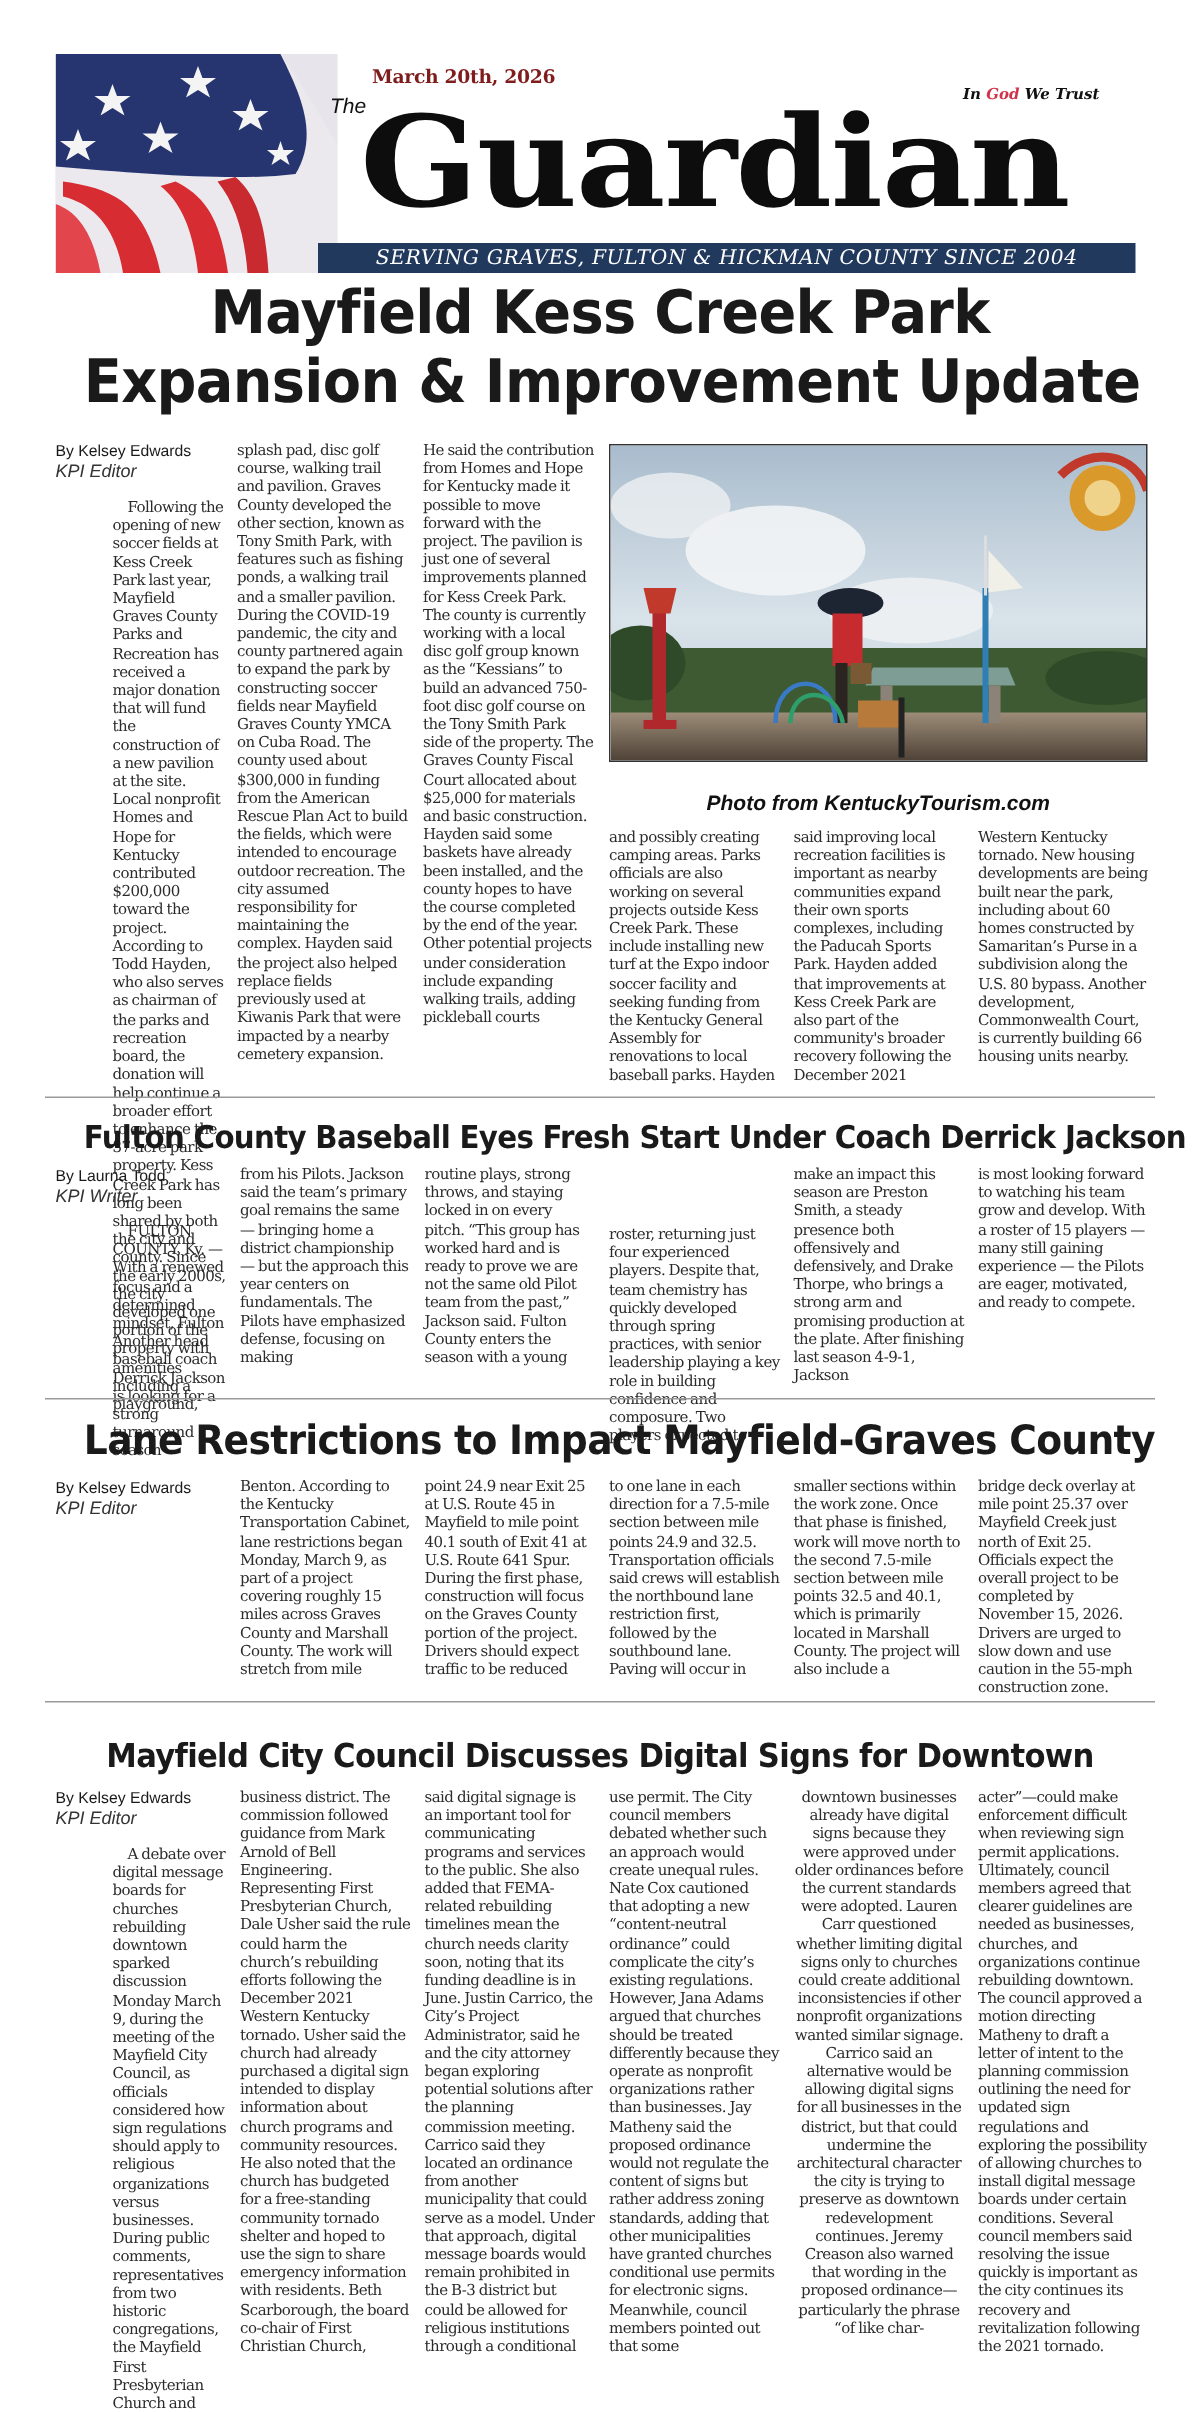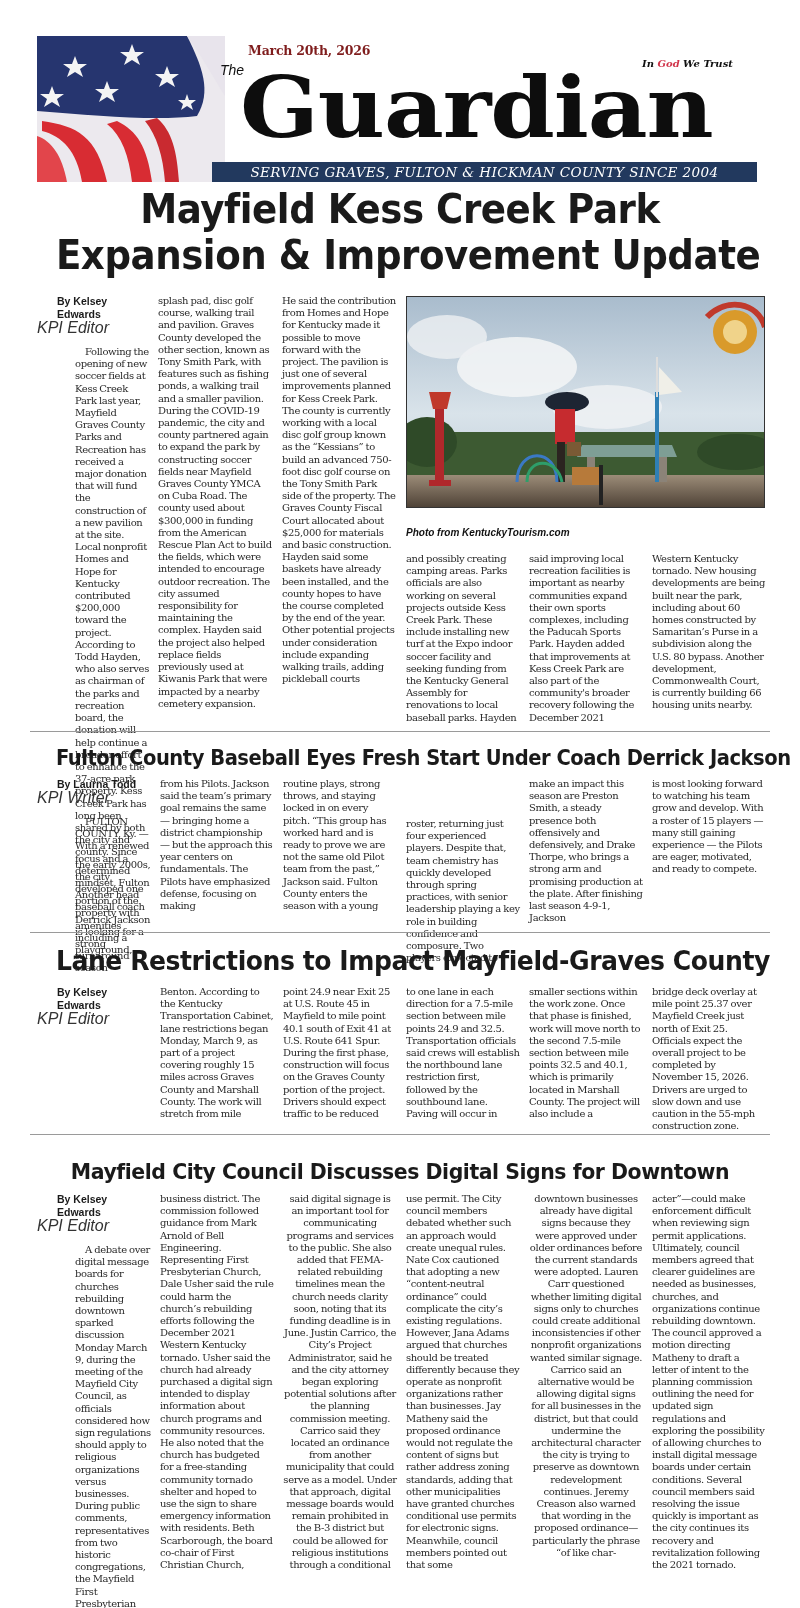--- a/index.html
+++ b/index.html
@@ -19,30 +19,30 @@
 
   
   .headline { position: absolute; left: 30px; width: 740px; text-align: center; font-family: "DejaVu Sans", sans-serif; font-weight: bold; color: #1a1a1a; letter-spacing: -0.5px; white-space: nowrap; }
   .h-main { top: 186px; font-size: 40px; line-height: 46px; transform: scaleX(0.93); }
   .h-2 { top: 744px; font-size: 21px; line-height: 28px; transform: scaleX(0.93); }
   .h-3 { top: 944px; font-size: 27px; line-height: 34px; transform: scaleX(0.93); }
   .h-4 { top: 1157px; font-size: 22px; line-height: 30px; transform: scaleX(0.93); }
 
   
   .col { position: absolute; width: 114px; font-family: "DejaVu Serif", serif; font-size: 10px; line-height: 12.2px; color: #2a2a2a; letter-spacing: -0.35px; word-spacing: -0.5px; }
-  .byline { font-family: "Liberation Sans", sans-serif; font-weight: bold; font-size: 10.5px; line-height: 13px; color: #1a1a1a; letter-spacing: 0; word-spacing: 0; margin-left: 20px; }
-  .role { font-family: "Liberation Sans", sans-serif; font-style: italic; font-size: 16px; line-height: 13px; color: #333; margin-bottom: 12px; letter-spacing: 0; word-spacing: 0; }
+  .byline { font-family: "Liberation Sans", sans-serif; font-weight: normal; font-size: 10.5px; line-height: 13px; color: #1a1a1a; letter-spacing: 0; word-spacing: 0; }
+  .role { font-family: "Liberation Sans", sans-serif; font-style: italic; font-size: 12px; line-height: 13px; color: #333; margin-bottom: 12px; letter-spacing: 0; word-spacing: 0; }
   .lead { text-indent: 10px; margin-left: 38px; }
 
   .rule { position: absolute; left: 30px; width: 740px; height: 1px; background: #9a9a9a; }
 
   
   .photo { position: absolute; left: 406px; top: 296px; width: 359px; height: 212px; border: 1px solid #333; overflow: hidden; }
   .photo svg { display: block; }
-  .caption { position: absolute; left: 406px; top: 527px; width: 359px; text-align: left; font-family: "Liberation Sans", sans-serif; font-style: italic; font-weight: bold; font-size: 10px; color: #111; }
+  .caption { position: absolute; left: 406px; top: 527px; width: 359px; text-align: center; font-family: "Liberation Sans", sans-serif; font-style: italic; font-weight: bold; font-size: 14px; color: #111; }
 </style>
 </head>
 <body>
 
 <div class="masthead">
   <div class="flag">
     <svg width="188" height="146" viewBox="0 0 188 146" xmlns="http://www.w3.org/2000/svg">
       <rect x="0" y="0" width="188" height="146" fill="#ece9ee"></rect>
       <path d="M0,0 L150,0 C165,30 175,55 160,80 C120,85 60,80 0,75 Z" fill="#26356f"></path>
       <path d="M150,0 L188,0 L188,60 C178,45 168,25 150,0 Z" fill="#e8e4ec"></path>
@@ -194,21 +194,21 @@
 <div class="headline h-4">Mayfield City Council Discusses Digital Signs for Downtown</div>
 
 <div class="col" style="left:37px; top:1193px;">
   <div class="byline">By Kelsey Edwards</div>
   <div class="role">KPI Editor</div>
   <div class="lead">A debate over digital message boards for churches rebuilding downtown sparked discussion Monday March 9, during the meeting of the Mayfield City Council, as officials considered how sign regulations should apply to religious organizations versus businesses. During public comments, representatives from two historic congregations, the Mayfield First Presbyterian Church and First Christian Church, asked the council to reconsider a recent recommendation from the city's planning commission that would prohibit digital message boards in the downtown B-3</div>
 </div>
 <div class="col" style="left:160px; top:1193px;">
   <div>business district. The commission followed guidance from Mark Arnold of Bell Engineering. Representing First Presbyterian Church, Dale Usher said the rule could harm the church’s rebuilding efforts following the December 2021 Western Kentucky tornado. Usher said the church had already purchased a digital sign intended to display information about church programs and community resources. He also noted that the church has budgeted for a free-standing community tornado shelter and hoped to use the sign to share emergency information with residents. Beth Scarborough, the board co-chair of First Christian Church,</div>
 </div>
-<div class="col" style="left:283px; top:1193px;text-align:center;">
+<div class="col" style="left:283px; top:1193px;">
   <div>said digital signage is an important tool for communicating programs and services to the public. She also added that FEMA-related rebuilding timelines mean the church needs clarity soon, noting that its funding deadline is in June. Justin Carrico, the City’s Project Administrator, said he and the city attorney began exploring potential solutions after the planning commission meeting. Carrico said they located an ordinance from another municipality that could serve as a model. Under that approach, digital message boards would remain prohibited in the B-3 district but could be allowed for religious institutions through a conditional</div>
 </div>
 <div class="col" style="left:406px; top:1193px;">
   <div>use permit. The City council members debated whether such an approach would create unequal rules. Nate Cox cautioned that adopting a new “content-neutral ordinance” could complicate the city’s existing regulations. However, Jana Adams argued that churches should be treated differently because they operate as nonprofit organizations rather than businesses. Jay Matheny said the proposed ordinance would not regulate the content of signs but rather address zoning standards, adding that other municipalities have granted churches conditional use permits for electronic signs. Meanwhile, council members pointed out that some</div>
 </div>
 <div class="col" style="left:529px; top:1193px;text-align:center;">
   <div>downtown businesses already have digital signs because they were approved under older ordinances before the current standards were adopted. Lauren Carr questioned whether limiting digital signs only to churches could create additional inconsistencies if other nonprofit organizations wanted similar signage. Carrico said an alternative would be allowing digital signs for all businesses in the district, but that could undermine the architectural character the city is trying to preserve as downtown redevelopment continues. Jeremy Creason also warned that wording in the proposed ordinance—particularly the phrase “of like char-</div>
 </div>
 <div class="col" style="left:652px; top:1193px;">
   <div>acter”—could make enforcement difficult when reviewing sign permit applications. Ultimately, council members agreed that clearer guidelines are needed as businesses, churches, and organizations continue rebuilding downtown. The council approved a motion directing Matheny to draft a letter of intent to the planning commission outlining the need for updated sign regulations and exploring the possibility of allowing churches to install digital message boards under certain conditions. Several council members said resolving the issue quickly is important as the city continues its recovery and revitalization following the 2021 tornado.</div>

